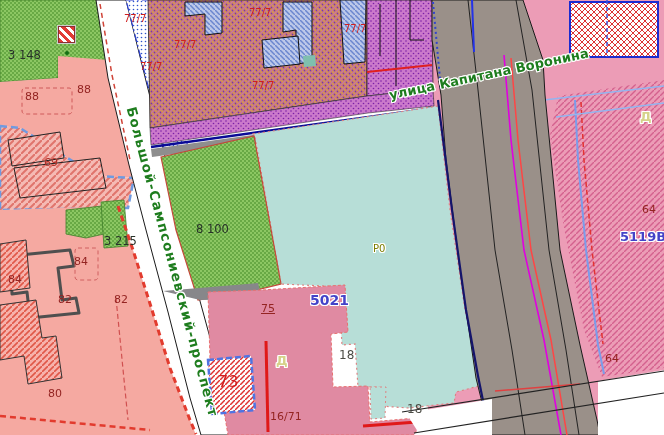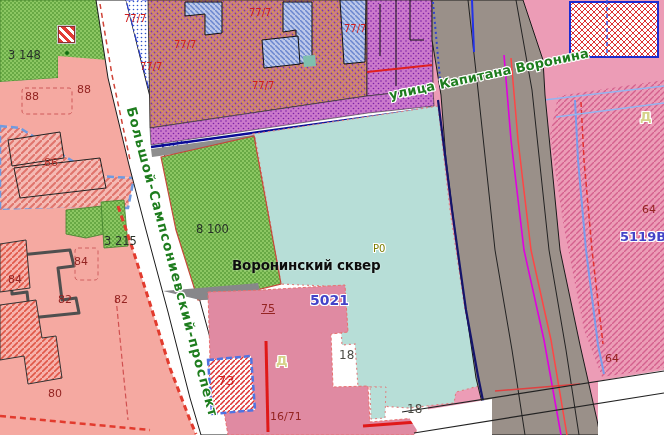--- a/index.html
+++ b/index.html
@@ -5,21 +5,21 @@
   html,body{margin:0;padding:0;background:#ddd;font-family:"DejaVu Sans",sans-serif;}
   #map{position:relative;width:664px;height:435px;overflow:hidden;background:#fff;}
   #map svg{position:absolute;left:0;top:0;}
   .lbl{position:absolute;line-height:1;white-space:nowrap;font-family:"DejaVu Sans",sans-serif;}
   .halo{text-shadow:-1px 0 #fff,1px 0 #fff,0 -1px #fff,0 1px #fff,-1px -1px #fff,1px 1px #fff,1px -1px #fff,-1px 1px #fff;}
   .lbl-street{color:#1e7d1e;font-weight:bold;font-size:13px;transform-origin:center;}
   .lbl-park{color:#0d0d0d;font-weight:bold;font-size:13.5px;letter-spacing:-.2px;text-shadow:0 0 2px #ffffffaa;}
   .lbl-blue{color:#4343c8;font-weight:bold;}
   .lbl-olive{color:#7d7d00;font-weight:normal;font-size:10px;margin-left:16px;}
   .lbl-khaki{color:#d6d28a;font-weight:bold;font-size:13px;}
-  .lbl-red{color:#cf2020;font-size:13px;}
+  .lbl-red{color:#cf2020;font-size:16px;}
   .lbl-red777{color:#cf2020;font-weight:normal;font-size:10px;}
   .lbl-darkred{color:#942422;font-size:11px;}
   .lbl-gray{color:#4c4c45;font-size:12px;}
   .lbl-dark{color:#28322a;font-size:11.5px;margin-top:16px;}
   #landmark{position:absolute;left:58px;top:26px;width:15px;height:15px;border:1px solid #8a3030;
     background:repeating-linear-gradient(45deg,#e23b35 0 3px,#fff 3px 6px);box-shadow:0 0 0 1px #ccc;}
   #ptdot{position:absolute;left:65px;top:51px;width:4px;height:4px;border-radius:50%;background:#157015;}
 </style>
 </head>
 <body>
@@ -146,32 +146,31 @@
   <line x1="495" y1="391" x2="580" y2="384" stroke="#e04040" stroke-width="1.5"></line>
 
   <polygon points="406,413 492,399 492,435 420,435" fill="#ffffff"></polygon>
   <polygon points="598,381 664,370 664,435 598,435" fill="#ffffff"></polygon>
   <line x1="402" y1="412" x2="664" y2="371" stroke="#222222" stroke-width="1.2"></line>
   <line x1="414" y1="433" x2="664" y2="393" stroke="#222222" stroke-width="1.2"></line>
 </svg>
 
   <div class="lbl lbl-street halo" style="left:489px;top:74px;transform:translate(-50%,-50%) rotate(-12deg);letter-spacing:.2px;">улица Капитана Воронина</div>
   <div class="lbl lbl-street halo" style="left:172px;top:262px;transform:translate(-50%,-50%) rotate(75deg);font-size:13.5px;letter-spacing:1.2px;">Большой-Сампсониевский-проспект</div>
-  <div class="lbl lbl-park" style="left:232px;top:259px;">Воронинский сквер</div>
   <div class="lbl lbl-olive halo" style="left:357px;top:244px;">Р0</div>
   <div class="lbl lbl-blue halo" style="left:310px;top:293px;font-size:14px;">5021</div>
   <div class="lbl lbl-blue halo" style="left:620px;top:230px;font-size:13px;">5119В</div>
   <div class="lbl lbl-khaki halo" style="left:640px;top:110px;">Д</div>
   <div class="lbl lbl-khaki halo" style="left:276px;top:354px;">Д</div>
   <div class="lbl lbl-dark" style="left:8px;top:34px;">3 148</div>
   <div class="lbl lbl-dark" style="left:196px;top:208px;">8 100</div>
   <div class="lbl lbl-dark" style="left:104px;top:220px;">3 215</div>
   <div class="lbl lbl-darkred" style="left:25px;top:91px;">88</div>
   <div class="lbl lbl-darkred" style="left:77px;top:84px;">88</div>
-  <div class="lbl lbl-darkred" style="left:44px;top:157px;color:#b03028;">86</div>
+  <div class="lbl lbl-darkred" style="left:44px;top:157px;color:#b03028;">69</div>
   <div class="lbl lbl-darkred" style="left:74px;top:256px;">84</div>
   <div class="lbl lbl-darkred" style="left:8px;top:274px;">84</div>
   <div class="lbl lbl-darkred" style="left:58px;top:294px;">82</div>
   <div class="lbl lbl-darkred" style="left:114px;top:294px;">82</div>
   <div class="lbl lbl-darkred" style="left:48px;top:388px;">80</div>
   <div class="lbl lbl-darkred" style="left:261px;top:303px;text-decoration:underline;">75</div>
   <div class="lbl lbl-red" style="left:218px;top:374px;">73</div>
   <div class="lbl lbl-darkred" style="left:642px;top:204px;">64</div>
   <div class="lbl lbl-darkred" style="left:605px;top:353px;">64</div>
   <div class="lbl lbl-gray" style="left:339px;top:349px;">18</div>

